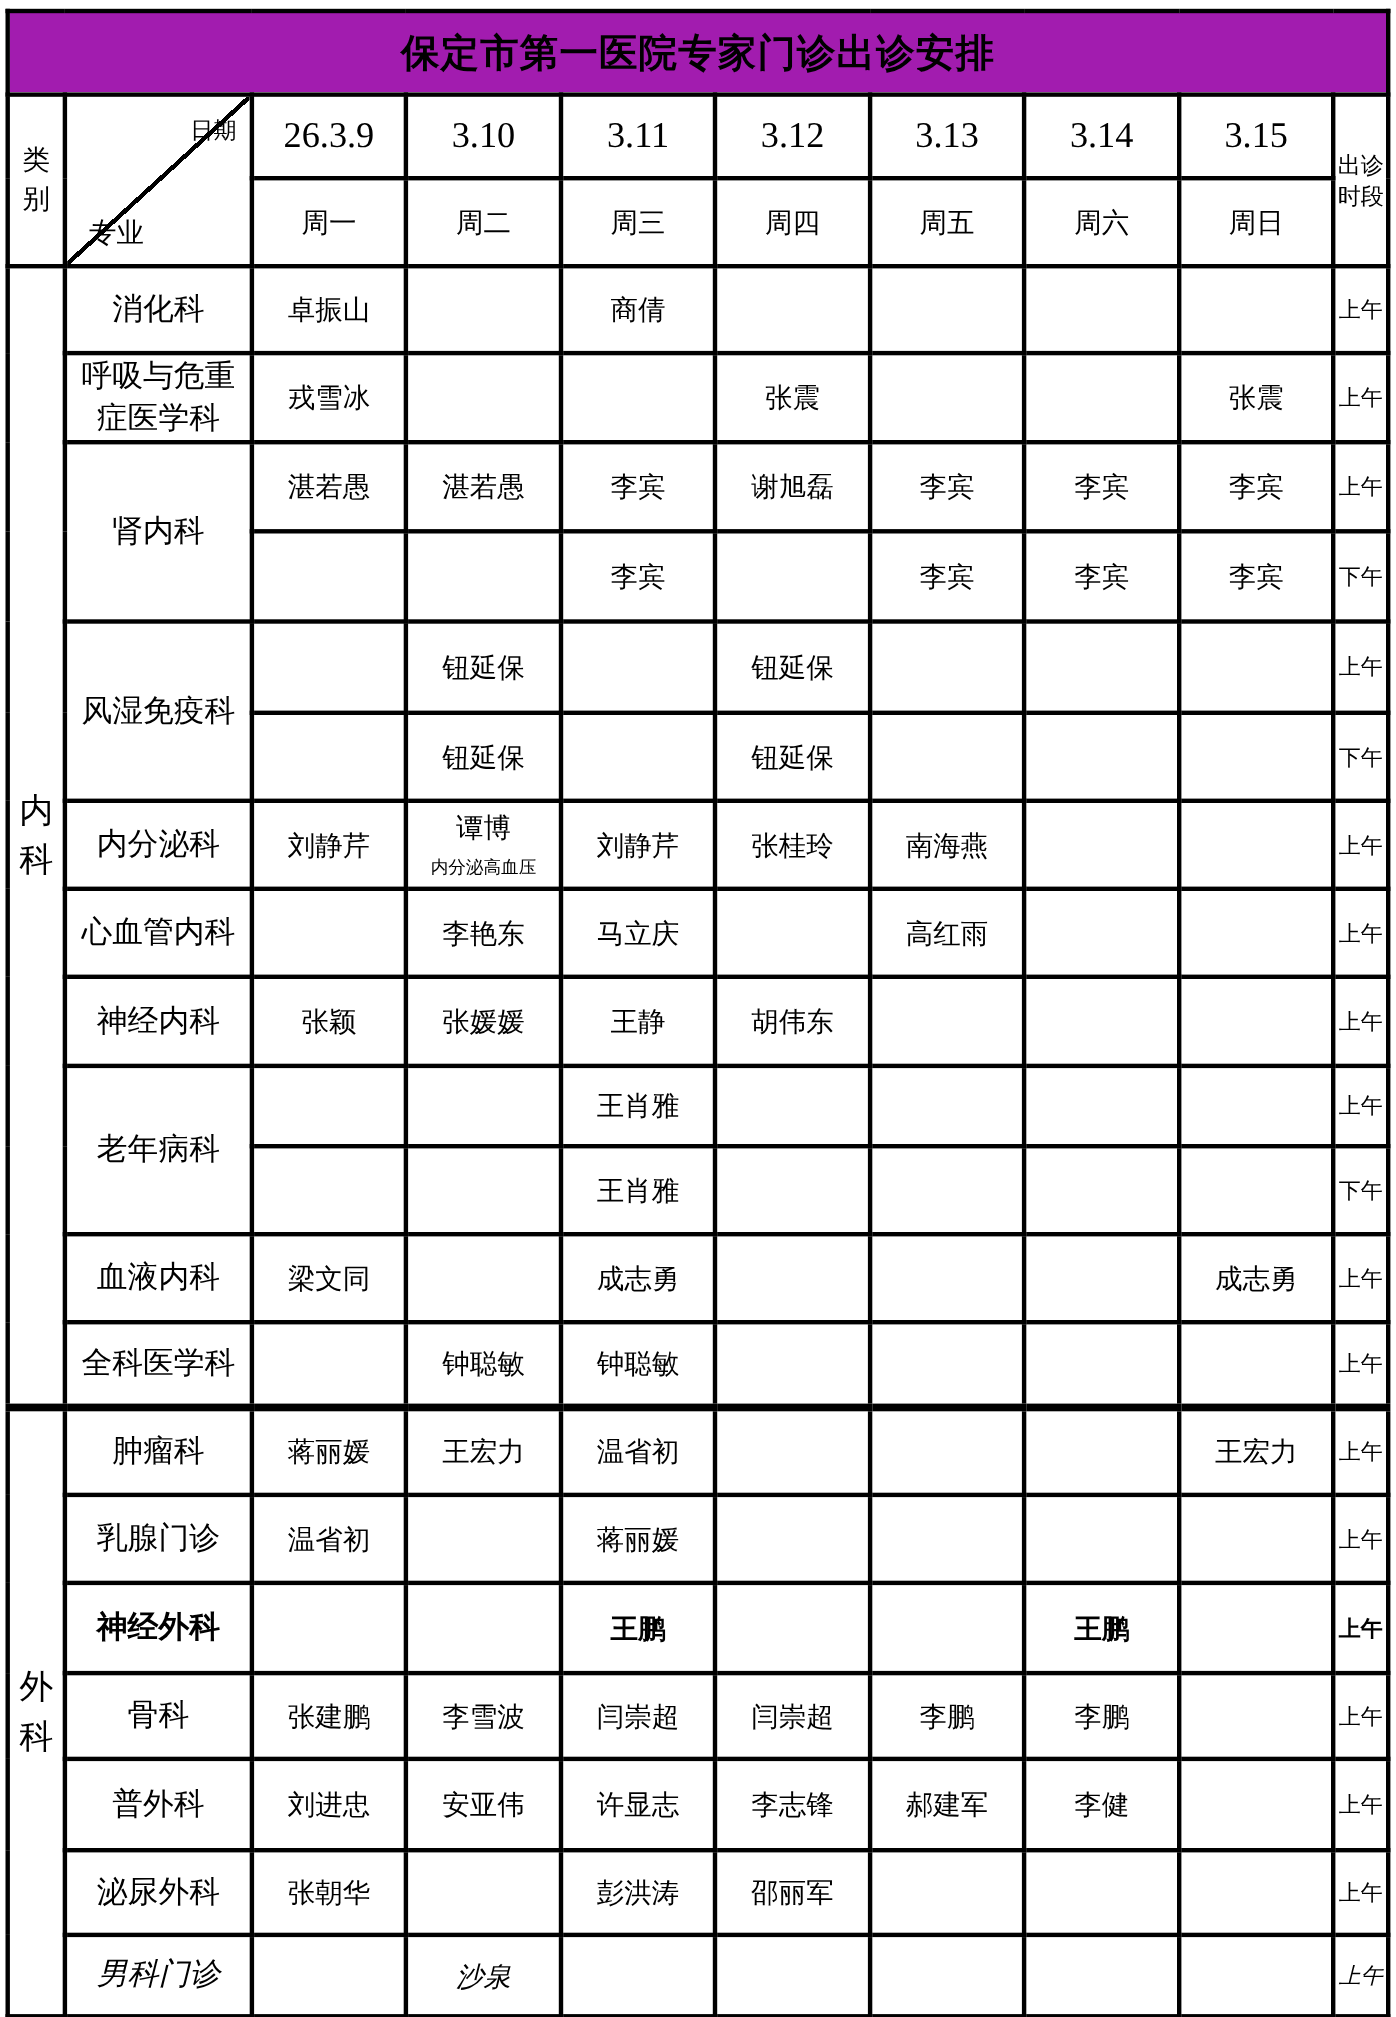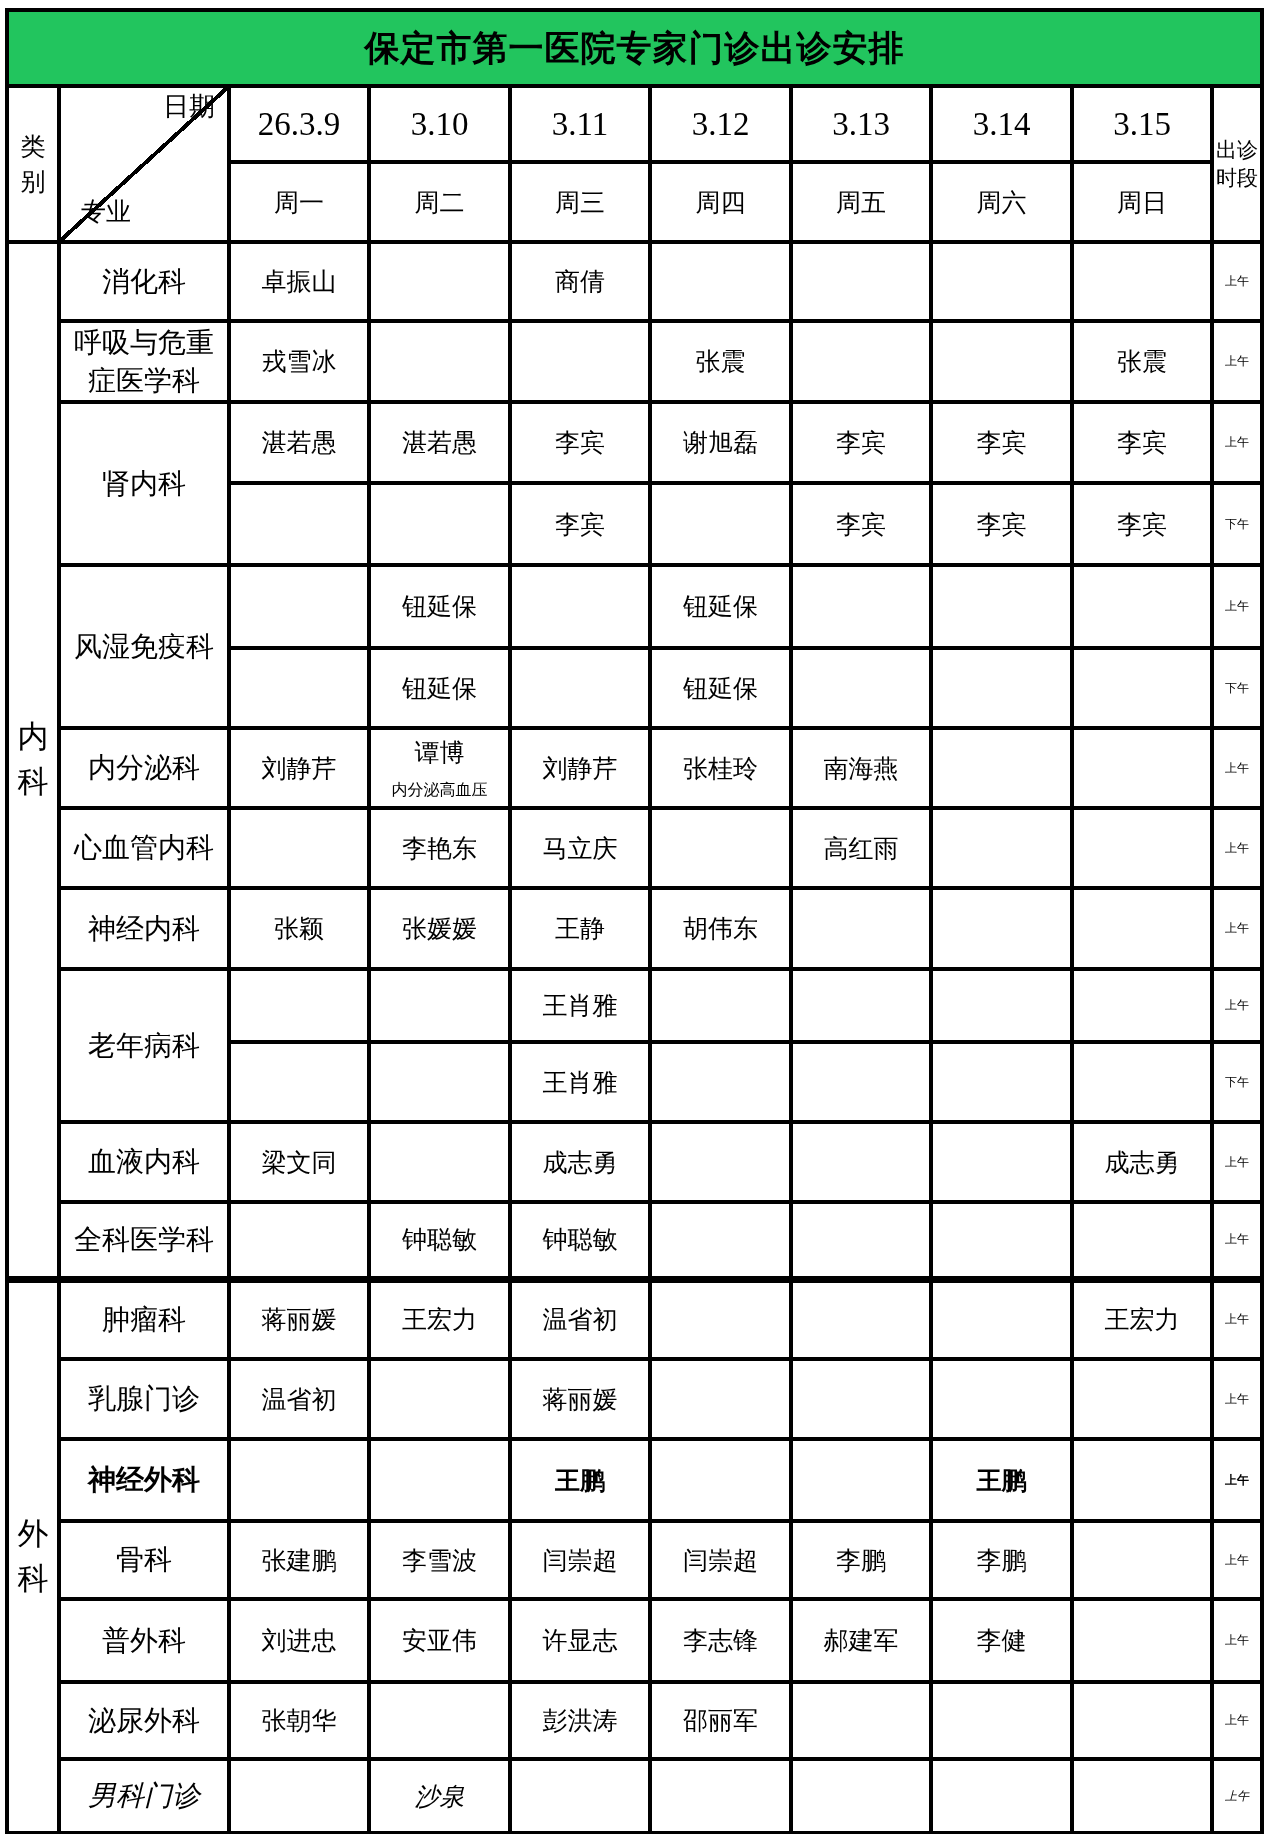--- a/index.html
+++ b/index.html
@@ -21,26 +21,26 @@
   .day-cell{font-size:25px;height:76px}
   .time-head{font-size:21px;line-height:1.35;padding:0 2px}
   .diag-cell{position:relative;padding:0}
   .diag-line{
     position:absolute;left:0;top:0;right:0;bottom:0;
     background:linear-gradient(to bottom right,
       transparent 0,transparent calc(50% - 2px),
       #000 calc(50% - 2px),#000 calc(50% + 2px),
       transparent calc(50% + 2px));
   }
-  .diag-date{position:absolute;top:1px;right:12px;font-size:26px}
+  .diag-date{position:absolute;top:16px;right:12px;font-size:21px}
   .diag-spec{position:absolute;bottom:12px;left:20px;font-size:25px}
   .cat-cell{font-size:31px;line-height:1.45;padding:0}
   .spec-cell{font-size:28px;white-space:pre-line;line-height:1.35;padding:0 2px}
   .name-cell{font-size:25px;padding:0 2px}
-  .time-cell{font-size:12px;padding:0 1px}
+  .time-cell{font-size:20px;padding:0 1px}
   .note{font-size:16px;line-height:1.15;margin-top:12px}
   tr.thick > td{border-top-width:7px}
 </style>
 </head>
 <body data-name="page">
 
 <table data-name="schedule-table">
   <colgroup>
     <col style="width:52px">
     <col style="width:170px">
@@ -48,21 +48,21 @@
       <col style="width:141px">
       <col style="width:140px">
     <col style="width:141px">
       <col style="width:140px">
       <col style="width:141px">
     <col style="width:140px">
     <col style="width:50px">
   </colgroup>
   <tbody data-name="schedule-head">
     <tr data-name="title-row">
-      <td class="title-cell" colspan="10" data-name="page-title" style="background: #22c55e;">保定市第一医院专家门诊出诊安排</td>
+      <td class="title-cell" colspan="10" data-name="page-title" style="background: #a21caf;">保定市第一医院专家门诊出诊安排</td>
     </tr>
     <tr data-name="header-date-row" style="height:74px">
       <td class="corner-cell" rowspan="2" data-name="category-header">类别</td>
       <td class="diag-cell" rowspan="2" data-name="diagonal-header-cell">
         <div class="diag-line" data-name="diagonal-divider"></div>
         <span class="diag-date" data-name="date-axis-label">日期</span>
         <span class="diag-spec" data-name="specialty-axis-label">专业</span>
       </td>
       <td class="date-cell" data-name="date-header">26.3.9</td>
       <td class="date-cell" data-name="date-header">3.10</td>

